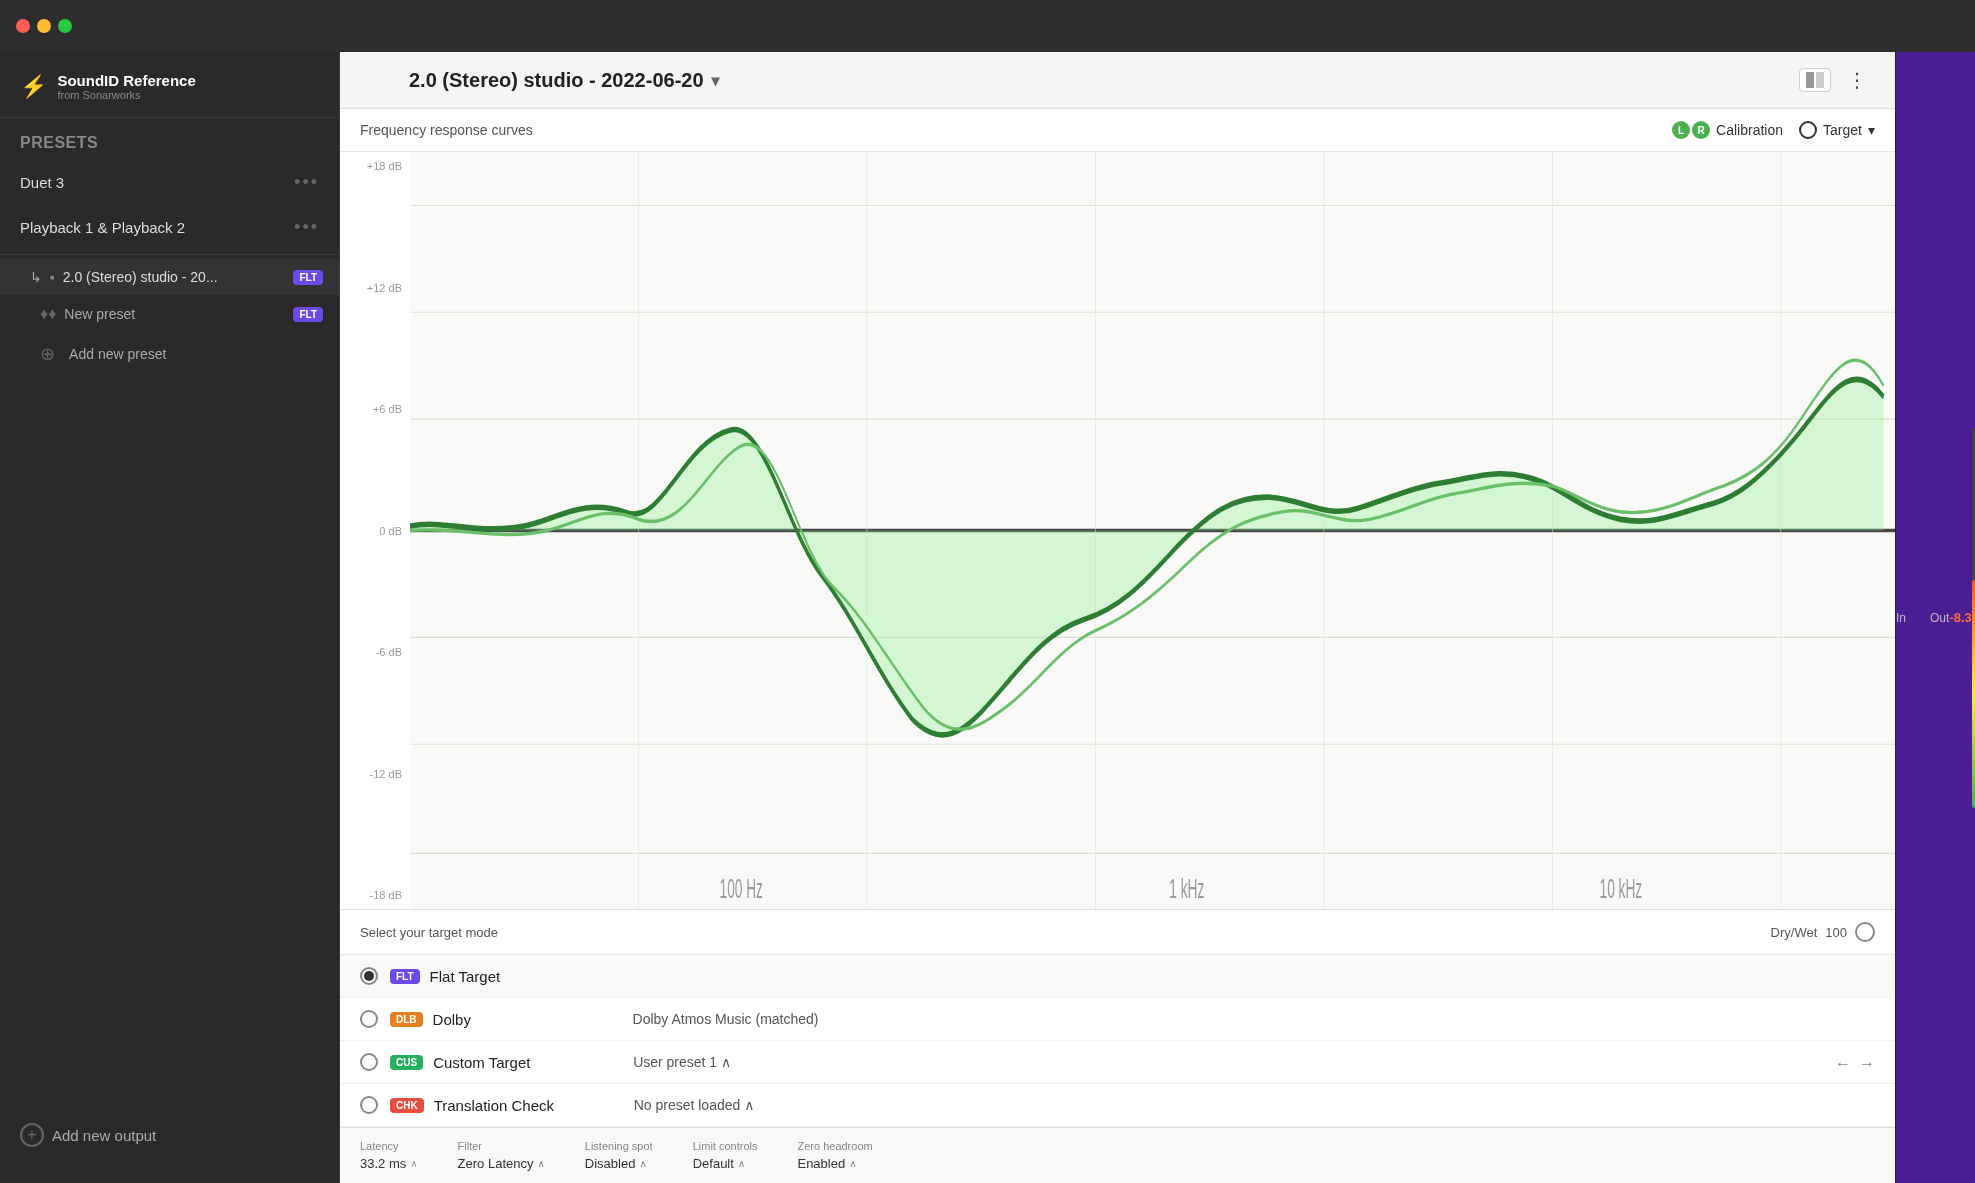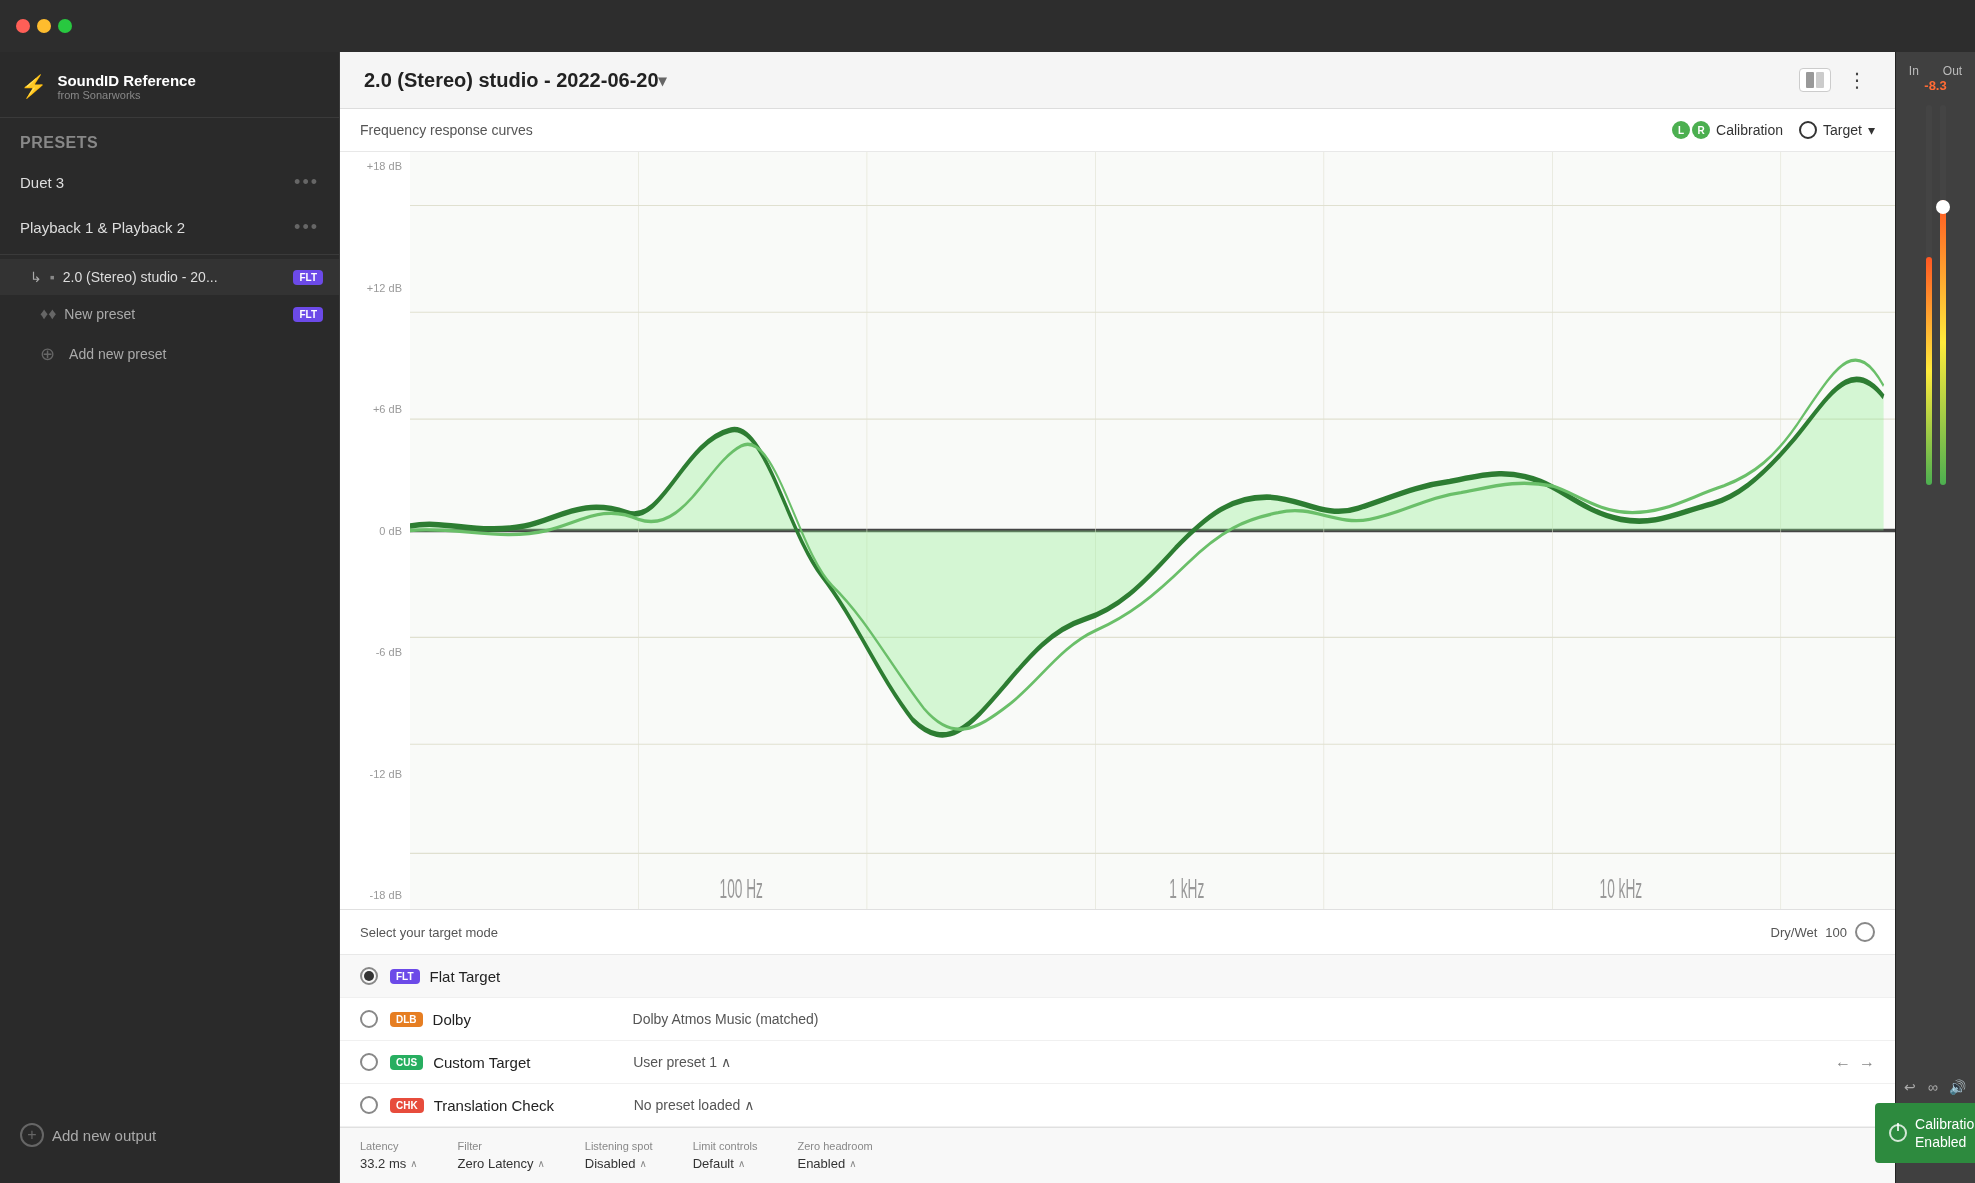--- a/index.html
+++ b/index.html
@@ -184,20 +184,22 @@
       display: flex;
       align-items: center;
       justify-content: space-between;
     }
     .main-title {
       font-size: 20px;
       font-weight: 600;
       color: #222;
       display: flex;
       align-items: center;
+      gap: 8px;
+      margin-left: 45px;
     }
     .title-chevron {
       color: #666;
       font-size: 16px;
     }
     .header-actions {
       display: flex;
       align-items: center;
       gap: 12px;
     }
@@ -419,23 +421,23 @@
       gap: 4px;
     }
     .expand-arrow {
       font-size: 10px;
       color: #888;
     }
 
     
     .right-panel {
       width: 80px;
-      background: #404040;
-      display: flex;
-      flex-direction: column;
+      background: #4c1d95;
+      display: flex;
+      flex-direction: row;
       align-items: center;
       padding: 12px 0;
       flex-shrink: 0;
       border-left: 1px solid #222;
     }
     .meter-label {
       font-size: 12px;
       color: #aaa;
     }
     .level-value {

